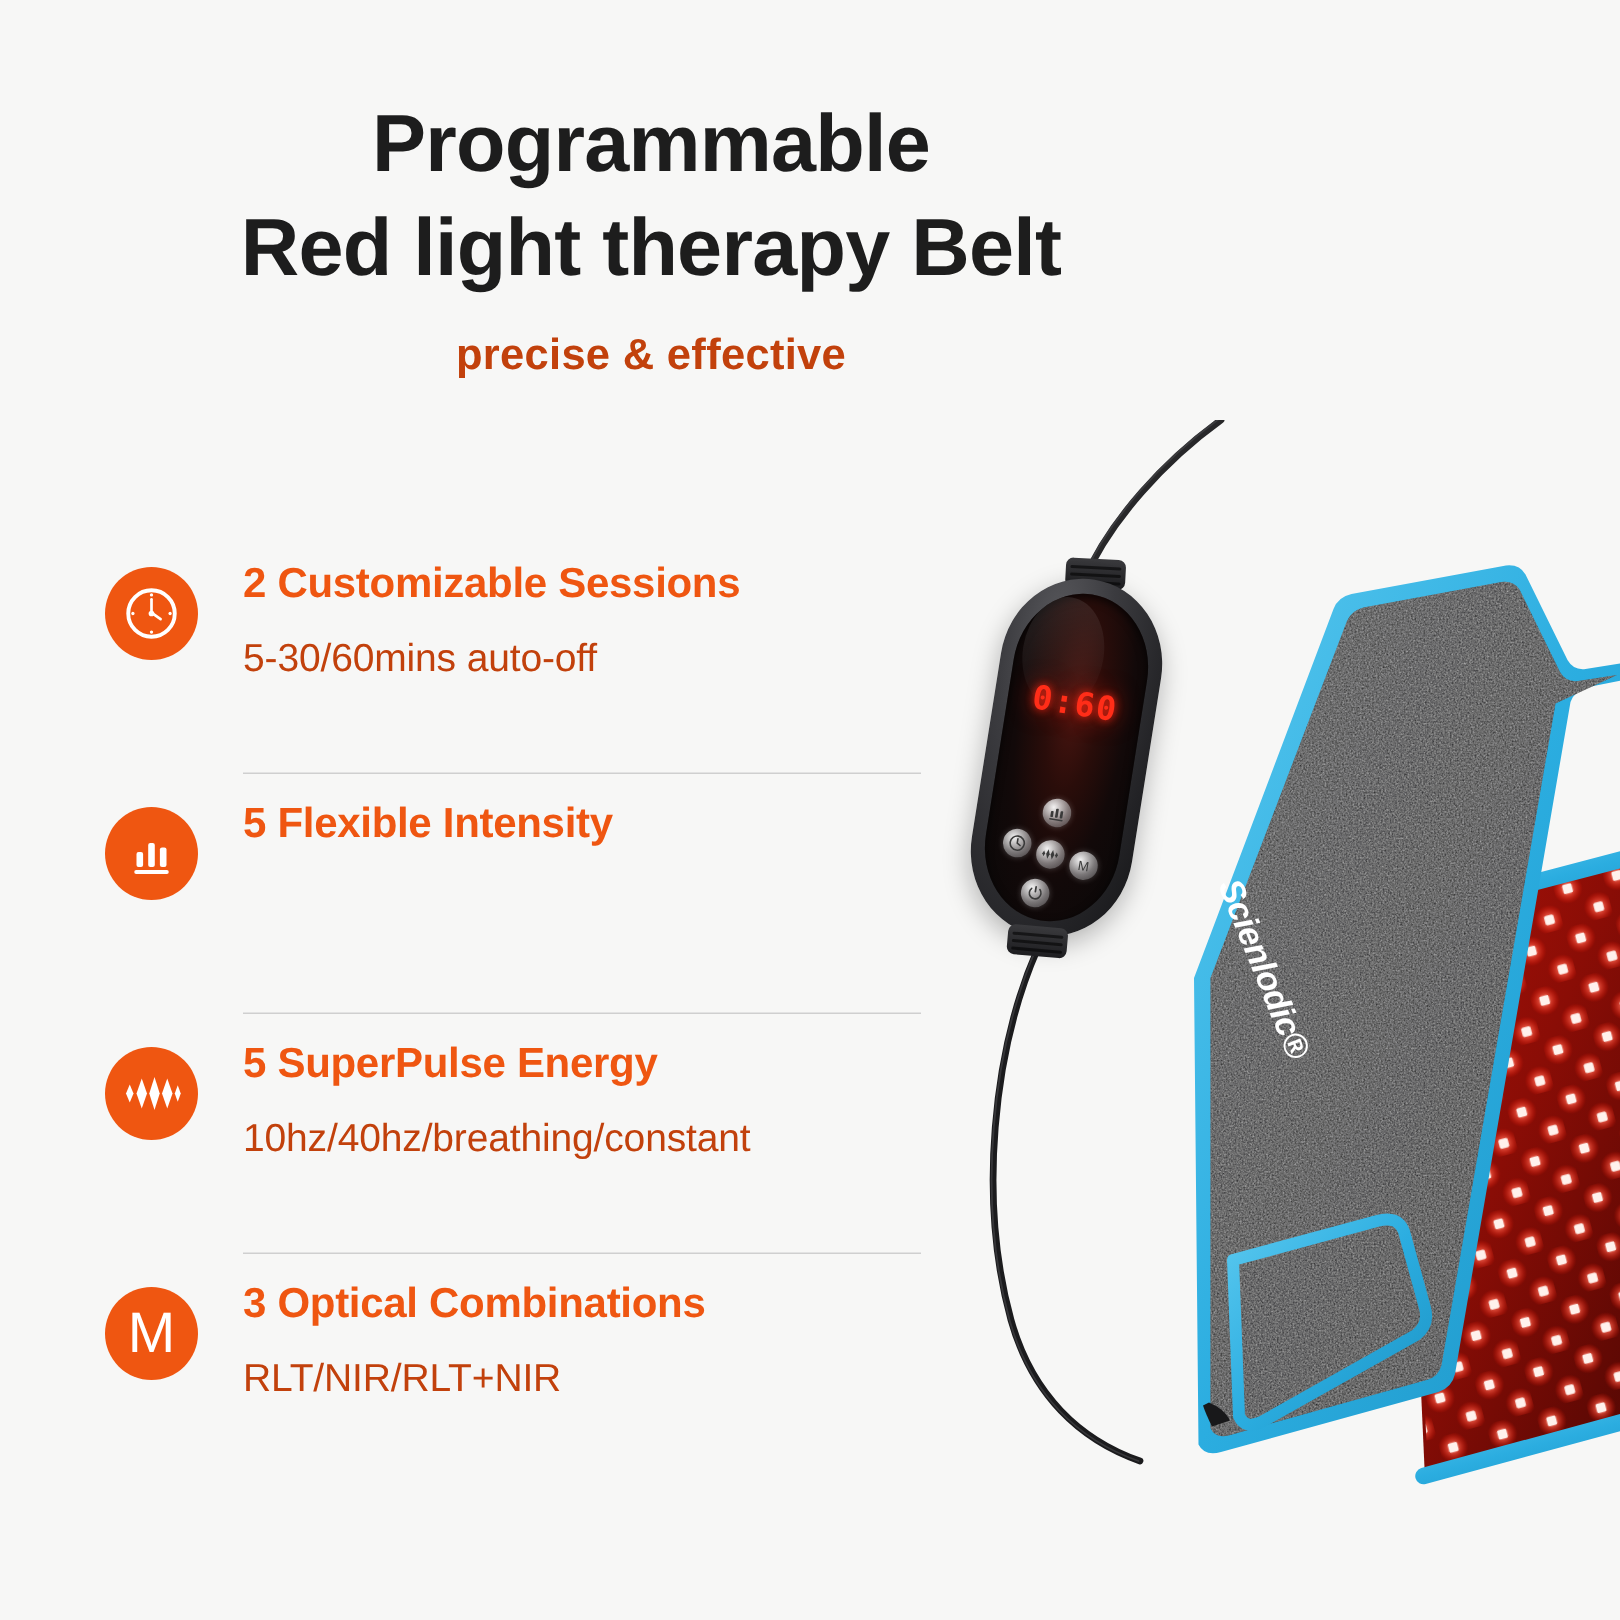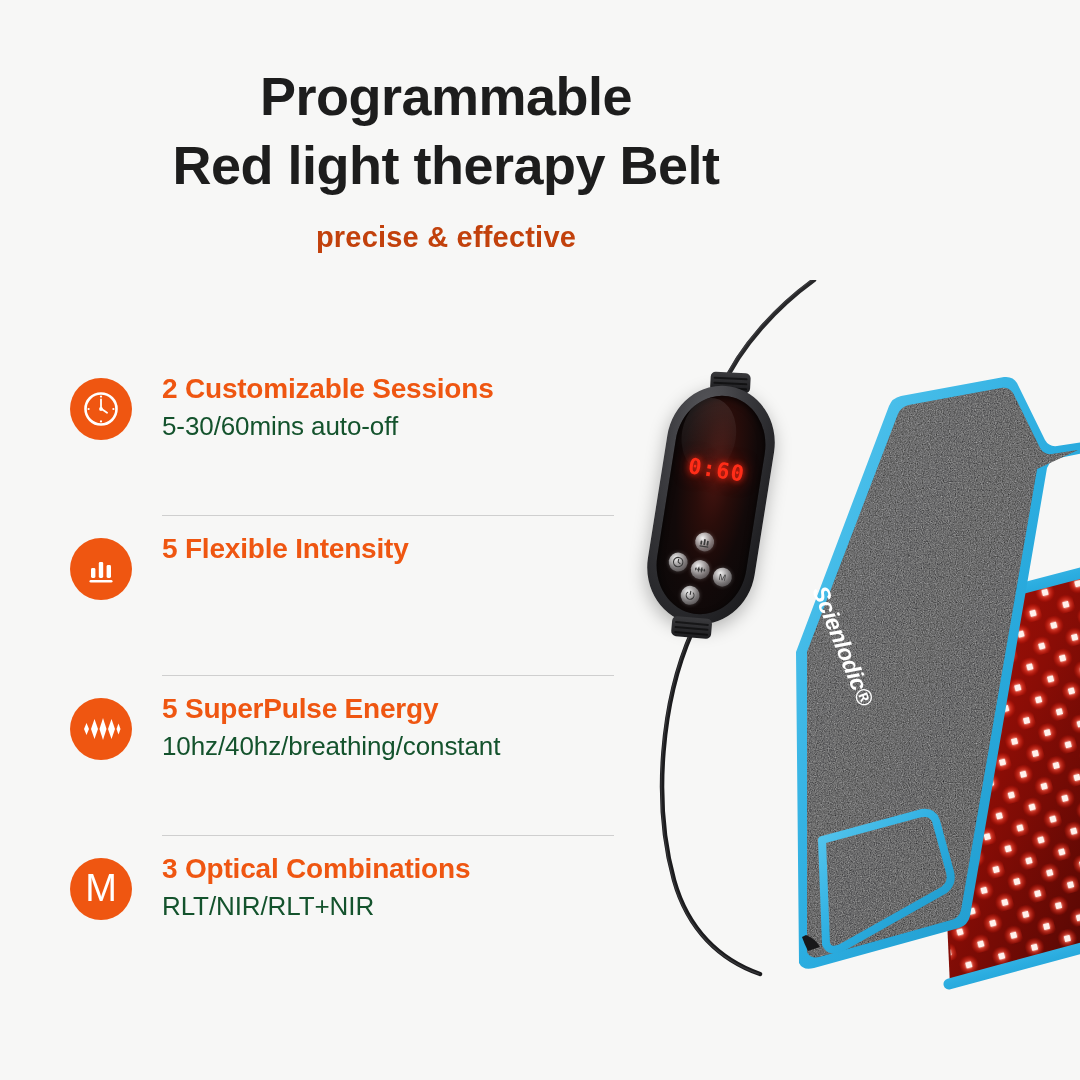--- a/index.html
+++ b/index.html
@@ -20,21 +20,21 @@
     inset: 0;
     width: 1080px;
     height: 1080px;
     background: #f7f7f6;
   }
 
   
   .header {
     position: absolute;
     top: 62px;
-    left: 12px;
+    left: 0;
     width: 868px;
     text-align: center;
   }
   .title-line {
     font-size: 54px;
     font-weight: 700;
     color: #1d1d1d;
     letter-spacing: -0.5px;
     line-height: 1.27;
     white-space: nowrap;
@@ -79,24 +79,24 @@
   }
   .feature-title {
     font-size: 28px;
     font-weight: 700;
     color: #ef5611;
     letter-spacing: -0.2px;
     line-height: 1.2;
     white-space: nowrap;
   }
   .feature-desc {
-    margin-top: 4px;
+    margin-top: 16px;
     font-size: 26px;
     font-weight: 400;
-    color: #14532d;
+    color: #c2410c;
     letter-spacing: -0.1px;
     line-height: 1.25;
     white-space: nowrap;
   }
   .divider {
     position: absolute;
     left: 96px;
     bottom: 8px;
     width: 452px;
     height: 1px;

